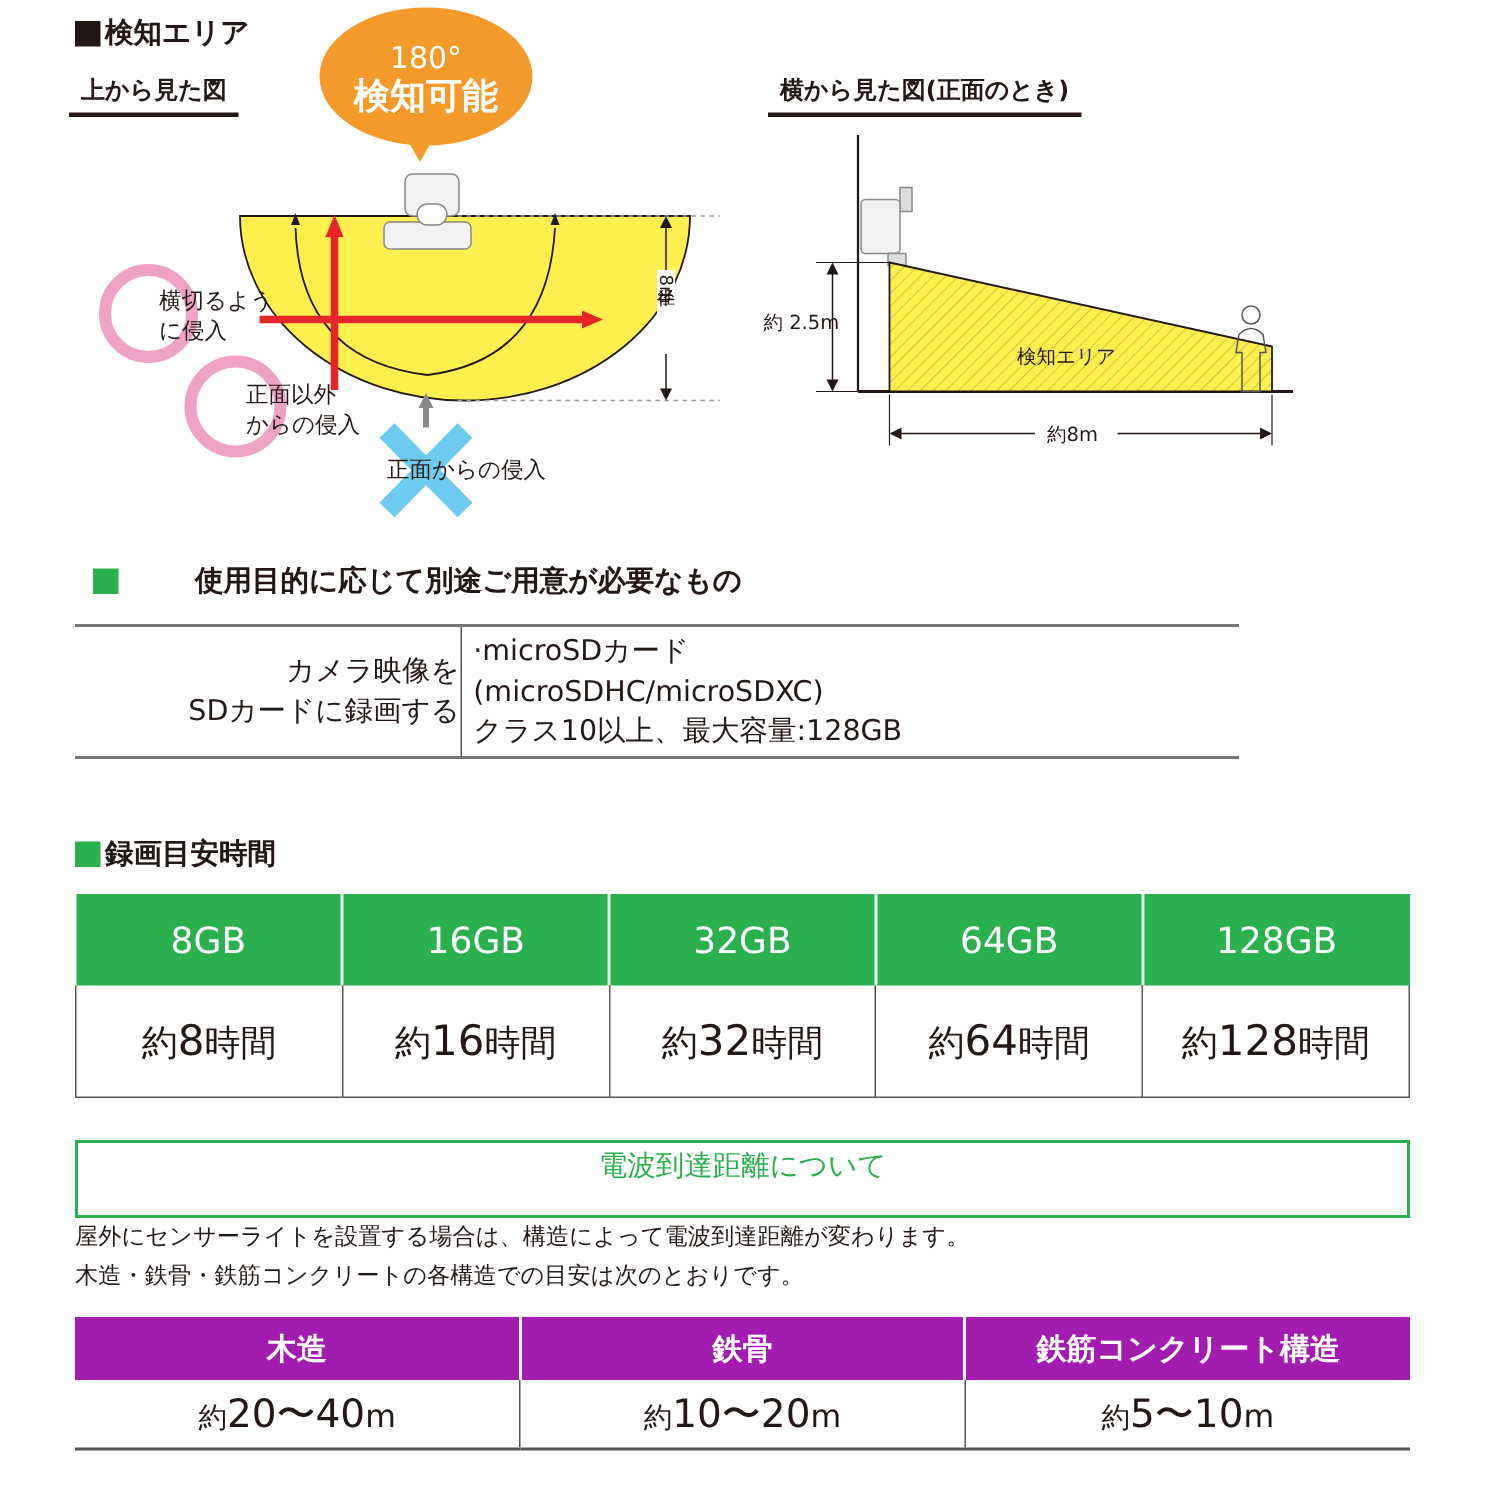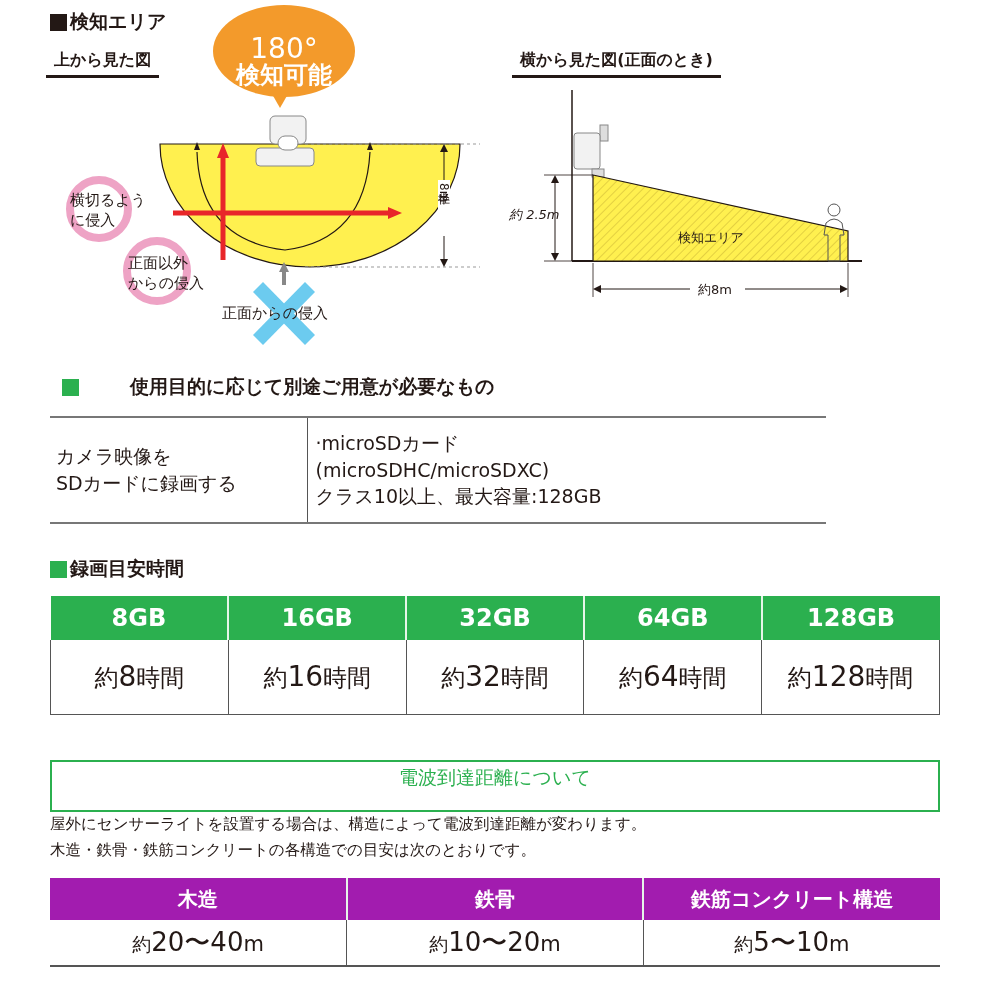--- a/index.html
+++ b/index.html
@@ -4,30 +4,30 @@
 <style>
   * { box-sizing: border-box; margin: 0; padding: 0; }
   html, body { width: 1000px; height: 1000px; background: #ffffff; overflow: hidden; }
   body { font-family: "DejaVu Sans", "Liberation Sans", sans-serif; color: #231815; position: relative; }
   .abs { position: absolute; }
   .sec-title { font-size: 19px; font-weight: bold; display: flex; align-items: center; white-space: nowrap; }
   .sq { display: inline-block; width: 17px; height: 17px; margin-right: 3px; }
   .sq.black { background: #231815; }
   .sq.green { background: #2bb04f; }
   .subhead { font-size: 16px; font-weight: bold; white-space: nowrap; padding: 0 8px 4px 8px; border-bottom: 3px solid #231815; }
-  .diagram-label { font-size: 15px; white-space: nowrap; color: #231815; line-height: 1.35; }
+  .diagram-label { font-size: 15px; white-space: nowrap; color: #231815; line-height: 1.35; margin-left: 36px; }
   .pink-ring { border: 8px solid #eea3c5; border-radius: 50%; }
   .bubble { background: #f39a2b; border-radius: 50%; color: #fff; text-align: center; }
   table { border-collapse: collapse; }
   .req-table { width: 776px; border-top: 2px solid #777; border-bottom: 2px solid #777; }
   .req-table td { font-size: 19px; line-height: 1.4; vertical-align: middle; color: #231815; }
-  .req-table td.left { width: 257px; padding: 0 0 0 6px; border-right: 1.5px solid #555; height: 106px; }
+  .req-table td.left { width: 257px; padding: 0 0 0 6px; border-right: 1.5px solid #555; height: 88px; text-align: right; }
   .req-table td.right { padding: 0 8px; }
   .rec-table { width: 890px; table-layout: fixed; }
-  .rec-table th { background: #2bb04f; color: #fff; font-weight: bold; font-size: 24px; height: 44px; border-right: 2px solid #e6f5e9; }
+  .rec-table th { background: #2bb04f; color: #fff; font-weight: normal; font-size: 24px; height: 61px; border-right: 2px solid #e6f5e9; }
   .rec-table th:last-child { border-right: none; margin-left: 32px; }
   .rec-table td { height: 74px; text-align: center; font-size: 28px; border: 1.5px solid #555; border-top: none; white-space: nowrap; }
   .rec-table td .small { font-size: 24px; }
   .dist-banner { border: 2px solid #2bb04f; color: #2bb04f; text-align: center; font-size: 19px; height: 52px; line-height: 30px; }
   .dist-note { font-size: 15.5px; line-height: 1.65; white-space: nowrap; }
   .dist-table { width: 890px; table-layout: fixed; }
   .dist-table th { background: #a21caf; color: #fff; font-size: 20px; height: 42px; border-right: 2px solid #e6f5e9; }
   .dist-table th:last-child { border-right: none; }
   .dist-table td { height: 46px; text-align: center; font-size: 26px; border-right: 1.5px solid #555; border-bottom: 2px solid #555; white-space: nowrap; }
   .dist-table td:last-child { border-right: none; }
@@ -84,21 +84,21 @@
   <line x1="224" y1="205" x2="224" y2="190" stroke="#888" stroke-width="4"></line>
   <path d="M219,192 L224,182 L229,192 z" fill="#888"></path>
 
   <g>
     <line x1="198" y1="207" x2="250" y2="260" stroke="#6ccbef" stroke-width="14"></line>
     <line x1="250" y1="207" x2="198" y2="260" stroke="#6ccbef" stroke-width="14"></line>
   </g>
 </svg>
 
 <div class="abs bubble" style="left:213px;top:5px;width:144px;width:142px;height:92px;">
-  <div style="font-size:28px;line-height:24px;margin-top:32px;">180°</div>
+  <div style="font-size:20px;line-height:24px;margin-top:21px;">180°</div>
   <div style="font-size:24px;line-height:28px;font-weight:bold;">検知可能</div>
 </div>
 <div class="abs" style="left:272px;top:94px;width:0;height:0;border-left:8px solid transparent;border-right:8px solid transparent;border-top:14px solid #f39a2b;"></div>
 
 <div class="abs pink-ring" style="left:66px;top:176px;width:66px;height:66px;"></div>
 <div class="abs diagram-label" style="left:70px;top:190px;">
   <div>横切るよう</div>
   <div>に侵入</div>
 </div>
 <div class="abs pink-ring" style="left:123px;top:237px;width:68px;height:68px;"></div>
@@ -137,21 +137,21 @@
   <path d="M51,98 L55,90 L59,98 z" fill="#231815"></path>
   <path d="M51,168 L55,176 L59,168 z" fill="#231815"></path>
 
   <line x1="93" y1="178" x2="93" y2="212" stroke="#231815" stroke-width="0.8"></line>
   <line x1="348" y1="178" x2="348" y2="212" stroke="#231815" stroke-width="0.8"></line>
   <line x1="100" y1="204" x2="190" y2="204" stroke="#231815" stroke-width="1"></line>
   <line x1="245" y1="204" x2="340" y2="204" stroke="#231815" stroke-width="1"></line>
   <path d="M101,200 L93,204 L101,208 z" fill="#231815"></path>
   <path d="M340,200 L348,204 L340,208 z" fill="#231815"></path>
 </svg>
-<div class="abs" style="left:509px;top:206px;font-size:13px;white-space:nowrap;font-style:italic;">約 2.5m</div>
+<div class="abs" style="left:509px;top:206px;font-size:13px;white-space:nowrap;">約 2.5m</div>
 <div class="abs" style="left:698px;top:281px;font-size:13px;white-space:nowrap;">約8m</div>
 
 <div class="abs sec-title" style="left:62px;top:374px;gap:48px;">
   <span class="sq green"></span>
   <span>使用目的に応じて別途ご用意が必要なもの</span>
 </div>
 <table class="abs req-table" style="left:50px;top:416px;">
   <tbody>
       <tr>
     <td class="left">

